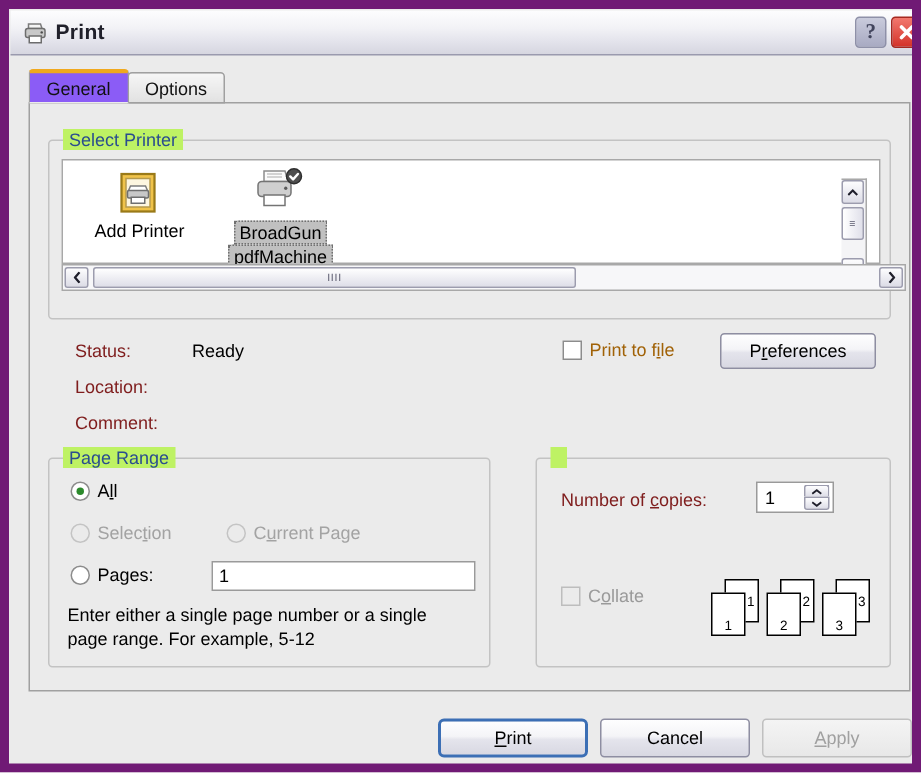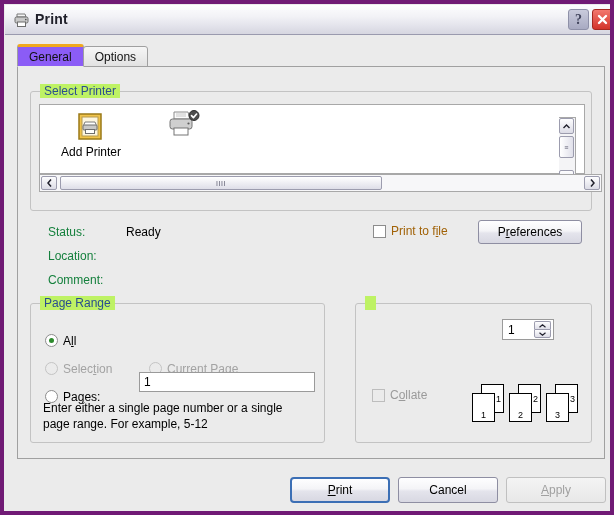--- a/index.html
+++ b/index.html
@@ -12,21 +12,21 @@
     font-size: 12px;
     color: #000000;
   }
 
   .dialog {
     position: relative;
     width: 614px;
     height: 515px;
     box-sizing: border-box;
     background: #ebebeb;
-    border: 4px solid #701a75;
+    border: 6px solid #701a75;
     overflow: hidden;
   }
 
   
   .titlebar {
     position: absolute;
     left: 1px; top: 1px;
     width: 612px;
     height: 30px;
     background: linear-gradient(to bottom, #fdfdfe 0%, #f2f2f6 40%, #e4e4ec 70%, #d6d6e0 100%);
@@ -241,39 +241,39 @@
     box-sizing: border-box;
     display: flex; align-items: center; justify-content: center;
     cursor: pointer;
   }
   .grip { font-size: 7px; color: #5a5a6e; letter-spacing: .5px; }
 
   
   .statline {
     position: absolute;
     font-size: 12px;
-    color: #15803d;
+    color: #7f1d1d;
   }
   .statval { position: absolute; font-size: 12px; color: #000; }
 
   
   .cbrow { position: absolute; display: flex; align-items: center; cursor: pointer; }
   .cbox {
     width: 13px; height: 13px;
     background: #ffffff;
     border: 1px solid #8c8c8c;
     box-sizing: border-box;
     margin-right: 5px;
     flex: 0 0 auto;
   }
   .cbox.disabled { background: #ebebeb; border-color: #bdbdbd; }
   .cblabel { font-size: 12px; color: #a16207; }
   .cblabel.disabled { color: #9a9a9a; }
 
-  .radio-row { position: absolute; display: flex; align-items: flex-start; cursor: pointer; margin-top: 16px; }
+  .radio-row { position: absolute; display: flex; align-items: flex-end; cursor: pointer; }
   .radio {
     width: 13px; height: 13px;
     border-radius: 50%;
     background: #ffffff;
     border: 1px solid #8c8c8c;
     box-sizing: border-box;
     margin-right: 5px;
     flex: 0 0 auto;
     position: relative;
   }
@@ -451,20 +451,24 @@
             <svg width="40" height="34" viewBox="0 0 40 34">
               <path d="M9 2 h14 l2 7 h-16 z" fill="#fbfbfb" stroke="#8c8c8c" stroke-width="1"></path>
               <path d="M11 4 h10 M11 6 h10" stroke="#c6c6c6" stroke-width="1"></path>
               <rect x="5" y="9" width="22" height="10" rx="2.5" fill="#cfcfcf" stroke="#747474" stroke-width="1"></rect>
               <rect x="9" y="18" width="14" height="7" fill="#ffffff" stroke="#747474" stroke-width="1"></rect>
               <circle cx="23.5" cy="13.5" r="1.1" fill="#5a5a5a"></circle>
               <circle cx="29" cy="5.5" r="5" fill="#4e4e4e" stroke="#2e2e2e" stroke-width="1"></circle>
               <path d="M26.5 5.6 l1.9 2 l3.2 -3.6" stroke="#ffffff" stroke-width="1.6" fill="none" stroke-linecap="round" stroke-linejoin="round"></path>
             </svg>
           </div>
+          <div>
+            <span class="plabel">BroadGun</span><br>
+            <span class="plabel">pdfMachine</span>
+          </div>
         </div>
 
         <div class="vscroll">
           <div class="vbtn">
             <svg width="7" height="5" viewBox="0 0 7 5">
                 <path d="M0.5 4 L3.5 1 L6.5 4" stroke="#20202c" stroke-width="1.4" fill="none"></path>
               </svg>
           </div>
           <div class="vthumb">
             <span class="grip">≡</span>
@@ -538,20 +542,21 @@
       <div class="textinput" style="left:108px; top:68px; width:176px; height:20px;">
         <span>1</span>
       </div>
 
       <div class="hint" style="left:12px; top:96px;">Enter either a single page number or a single page range.  For example, 5-12</div>
     </div>
 
     <div class="group" id="grp-copies">
       <span class="group-title" style="color:#ebebeb;">&nbsp;</span>
 
+      <div class="statline" style="left:16px; top:20px;">Number of <u>c</u>opies:</div>
 
       <div class="spinner-box" style="left:146px; top:15px;">
         <span>1</span>
         <div class="spin-btns">
           <div class="spin-btn up">
             <svg width="7" height="4" viewBox="0 0 7 4">
                 <path d="M0.5 3.2 L3.5 0.8 L6.5 3.2" stroke="#20202c" stroke-width="1.2" fill="none"></path>
               </svg>
           </div>
           <div class="spin-btn down">

